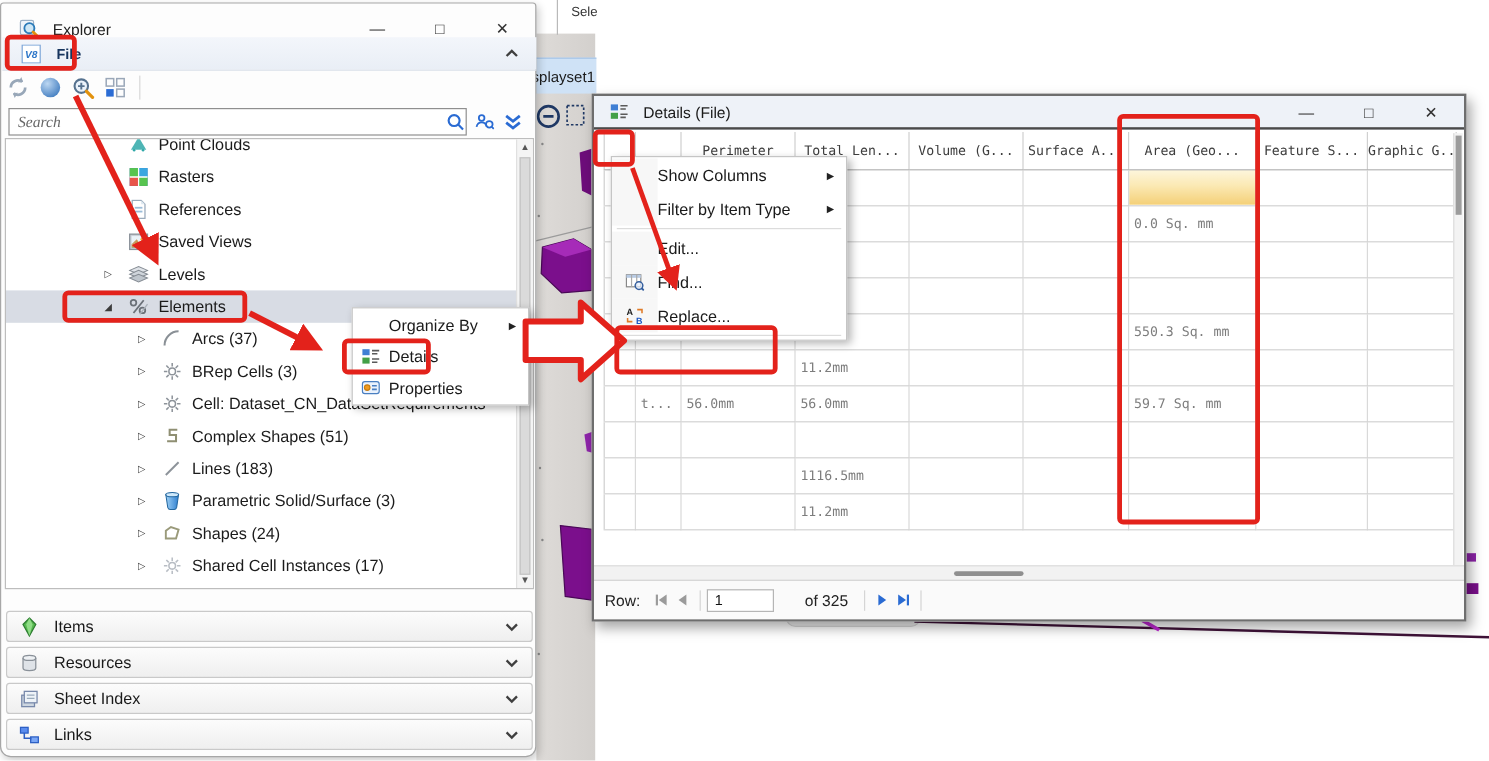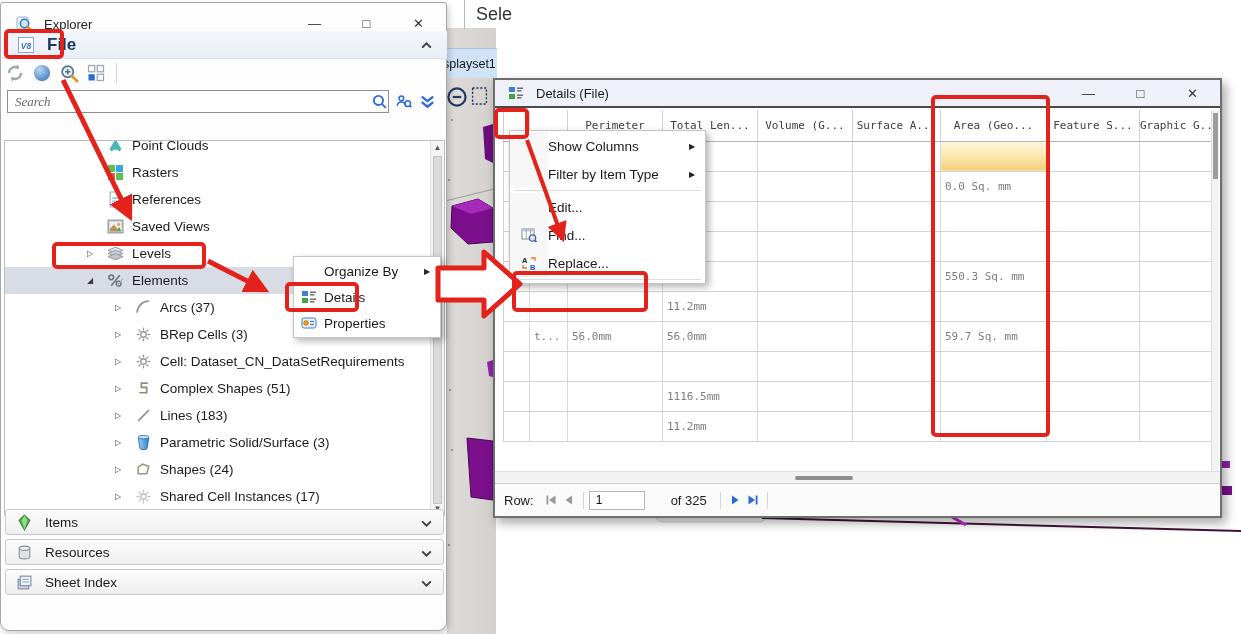--- a/index.html
+++ b/index.html
@@ -1,21 +1,21 @@
 <!DOCTYPE html>
 <html><head>
 <meta charset="utf-8">
 <style>
   html,body{margin:0;padding:0;background:#fff;}
   .stage{position:relative;width:1241px;height:634px;background:#ffffff;overflow:hidden;
          font-family:"Liberation Sans",sans-serif;-webkit-font-smoothing:antialiased;}
   .stage *{box-sizing:border-box;}
 
   
-  .sele{position:absolute;left:476px;top:4px;font-size:18px;color:#333;z-index:2;}
+  .sele{position:absolute;left:476px;top:4px;font-size:11px;color:#333;z-index:2;}
   .sele-div{position:absolute;left:464px;top:0;width:1px;height:29px;background:#b9b9b9;z-index:2;}
   .bg-strip{position:absolute;left:447px;top:28px;width:49px;height:606px;z-index:1;
             background:linear-gradient(90deg,#dedbd8,#d3d0cd);}
   .view-tab{position:absolute;left:440px;top:48px;width:57px;height:30px;background:#cfe2f6;
             border-top:1px solid #a5c4e6;z-index:2;font-size:12.5px;color:#1a1a1a;
             display:flex;align-items:center;padding-left:3px;}
   .bg-ic{position:absolute;z-index:2;width:22px;height:22px;}
   .bg-ic svg{width:100%;height:100%;}
   .cad-svg{position:absolute;left:0;top:0;width:1241px;height:634px;z-index:3;pointer-events:none;}
 
@@ -24,34 +24,34 @@
             border:1px solid #a7a7a7;border-radius:3px 3px 9px 9px;z-index:10;
             box-shadow:2px 3px 7px rgba(0,0,0,.2);}
   .exp-title{position:absolute;left:0;top:7px;width:100%;height:28px;display:flex;align-items:center;
              padding-left:11px;}
   .exp-title .t{font-size:13px;color:#222;margin-left:8px;}
   .win-ctl{position:absolute;right:0;top:0;height:28px;display:flex;align-items:center;}
   .win-btn{width:15px;text-align:center;color:#333;font-size:13px;margin-right:37px;cursor:default;line-height:28px;}
   .win-btn:last-child{margin-right:20px;}
   .exp-file{position:absolute;left:1px;top:28px;width:445px;height:28px;display:flex;align-items:center;
             background:linear-gradient(#f3f6fb,#e9eef6);border-bottom:1px solid #dbe1ea;padding-left:12px;}
-  .exp-file .t{font-size:17px;font-weight:bold;color:#17355e;margin-left:9px;}
+  .exp-file .t{font-size:12px;font-weight:bold;color:#17355e;margin-left:9px;}
   .exp-file .chev{position:absolute;right:14px;width:13px;height:13px;}
   .exp-toolbar{position:absolute;left:4px;top:58px;height:24px;display:flex;align-items:center;}
   .tb-ic{width:20px;height:20px;margin-right:7px;display:inline-block;}
   .tb-ic svg{width:100%;height:100%;}
   .tb-sep{width:1px;height:20px;background:#d8d8d8;margin-left:3px;}
   .exp-search{position:absolute;left:0;top:86px;width:100%;height:26px;}
   .exp-search input{position:absolute;left:6px;top:1px;width:382px;height:23px;border:1px solid #8f8f8f;
                     padding:0 24px 0 7px;font-size:13px;outline:none;}
   .exp-search input::placeholder{font-style:italic;color:#666;font-family:"Liberation Serif",serif;}
   .srch-ic{position:absolute;width:17px;height:17px;top:4px;}
   .srch-ic svg{width:100%;height:100%;}
   .exp-tree{position:absolute;left:3px;top:112px;width:441px;height:376px;border:1px solid #bdbdbd;
-            background:#fff;overflow:hidden;margin-top:25px;}
+            background:#fff;overflow:hidden;}
   .tree-list{margin-top:-9px;}
   .tree-row{height:27px;display:flex;align-items:center;font-size:13.5px;color:#1b1b1b;white-space:nowrap;}
   .tree-row.lvl0{padding-left:82px;}
   .tree-row.lvl1{padding-left:110px;}
   .tree-row.sel{background:#d8dce4;}
   .expander{width:20px;font-size:8px;color:#3c3c3c;flex:0 0 20px;}
   .tree-ic{width:17px;height:17px;flex:0 0 17px;}
   .tree-ic svg{width:100%;height:100%;}
   .tree-row .lbl{margin-left:8px;}
   .exp-scrollbar{position:absolute;right:0;top:0;width:14px;height:100%;background:#f4f4f4;
@@ -410,20 +410,31 @@
               <rect x="2" y="5" width="10" height="9" fill="#cdd6e0" stroke="#7788aa"></rect>
               <rect x="4" y="2" width="10" height="9" fill="#eef3f8" stroke="#7788aa"></rect>
               <line x1="6" y1="5" x2="12" y2="5" stroke="#99aabb"></line>
               <line x1="6" y1="7.5" x2="12" y2="7.5" stroke="#99aabb"></line>
             </svg></span>
           <span class="lbl">Sheet Index</span>
           <span class="acc-chev"><svg viewBox="0 0 12 12" fill="none" stroke="#3f3f3f" stroke-width="1.8">
               <path d="M2 4l4 4 4-4"></path>
             </svg></span>
         </div>
+        <div class="acc-bar">
+          <span class="tree-ic"><svg viewBox="0 0 16 16">
+              <rect x="1" y="2" width="6" height="4.5" fill="#5b8def" stroke="#2c5fc4"></rect>
+              <rect x="9" y="9.5" width="6" height="4.5" fill="#7aa6f5" stroke="#2c5fc4"></rect>
+              <path d="M4 6.5v4h5v1" fill="none" stroke="#2c5fc4" stroke-width="1.2"></path>
+            </svg></span>
+          <span class="lbl">Links</span>
+          <span class="acc-chev"><svg viewBox="0 0 12 12" fill="none" stroke="#3f3f3f" stroke-width="1.8">
+              <path d="M2 4l4 4 4-4"></path>
+            </svg></span>
+        </div>
       </div>
   </div>
 
   <div class="menu exp-menu" id="exp-menu">
       <div class="menu-item">
         <span class="gutter"></span>
         <span class="mlbl">Organize By</span>
         <span class="marrow">▶</span>
       </div>
       <div class="menu-item">

